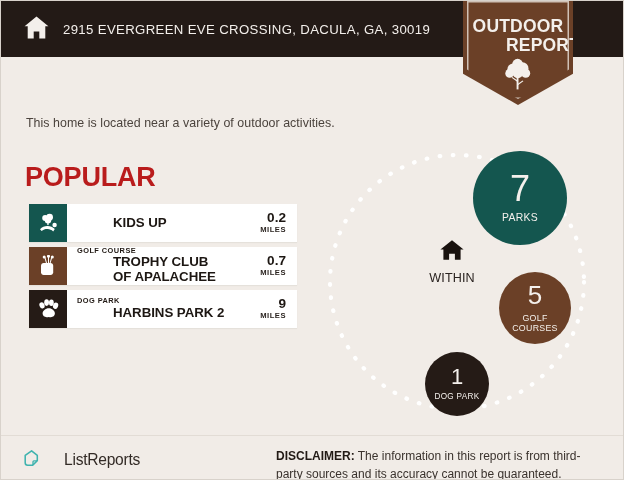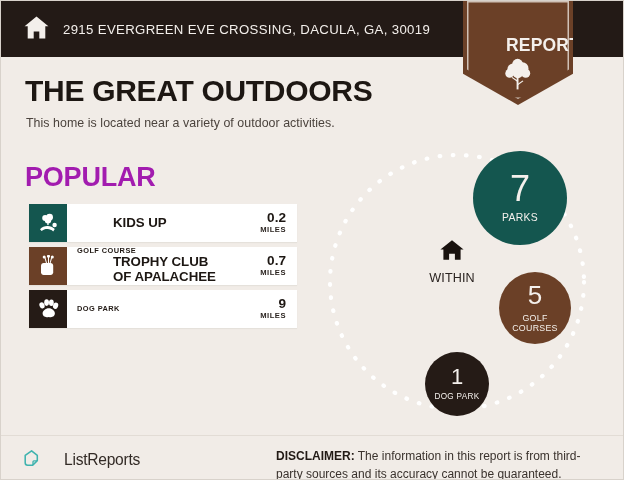--- a/index.html
+++ b/index.html
@@ -105,21 +105,21 @@
     font-size: 12.4px;
     color: #4b433d;
     letter-spacing: 0.05px;
   }
   .h-popular {
     position: absolute;
     left: 24px; top: 163px;
     font-size: 27px;
     font-weight: 700;
     letter-spacing: -0.2px;
-    color: #a21caf;
+    color: #b91c1c;
     line-height: 1;
   }
 
   
   .list {
     position: absolute;
     left: 28px;
     top: 203px;
     width: 268px;
   }
@@ -320,39 +320,39 @@
         <svg width="27" height="25" viewBox="0 0 27 25" aria-hidden="true">
           <path d="M13.5 1.4 1.6 11.2h3.1v12.2h6.0v-7.0h5.6v7.0h6.0V11.2h3.1z" fill="#f3efeb"></path>
         </svg>
       </span>
       <span class="addr">2915 EVERGREEN EVE CROSSING, DACULA, GA, 30019</span>
     </div>
   </div>
 
   <div class="badge">
     <div class="badge-inner"></div>
+    <div class="badge-t1">OUTDOOR</div>
     <div class="badge-t2">REPORT</div>
     <span class="badge-tree">
       <svg width="30" height="32" viewBox="0 0 30 32" aria-hidden="true">
         <g fill="#f4f0ec">
           <circle cx="10.0" cy="11.2" r="5.6"></circle>
           <circle cx="19.4" cy="10.4" r="6.1"></circle>
           <circle cx="14.6" cy="6.2" r="5.4"></circle>
           <circle cx="6.6" cy="15.4" r="4.3"></circle>
           <circle cx="22.7" cy="15.2" r="4.5"></circle>
           <circle cx="14.8" cy="14.8" r="5.4"></circle>
           <rect x="13.6" y="14" width="1.9" height="17.4"></rect>
           <path d="M14.5 22.5 9.4 18.9l-.75.95 5.85 4.1z"></path>
           <path d="M14.6 26.0l5.0-3.6.75.95-5.85 4.1z"></path>
         </g>
       </svg>
     </span>
   </div>
 
-  <div class="h-title">THE GREAT OUTDOORS</div>
   <div class="h-sub">This home is located near a variety of outdoor activities.</div>
   <div class="h-popular">POPULAR</div>
 
   <div class="list">
 
     <div class="row">
       <div class="row-icon ic-teal">
         <svg width="22" height="21" viewBox="0 0 22 21" aria-hidden="true">
           <g fill="#ffffff">
             <circle cx="8.2" cy="5.0" r="3.0"></circle>
@@ -404,20 +404,21 @@
             <ellipse cx="5.0" cy="7.4" rx="2.5" ry="3.2" transform="rotate(-22 5 7.4)"></ellipse>
             <ellipse cx="9.6" cy="4.6" rx="2.4" ry="3.3"></ellipse>
             <ellipse cx="14.4" cy="4.8" rx="2.4" ry="3.3"></ellipse>
             <ellipse cx="18.6" cy="7.8" rx="2.5" ry="3.2" transform="rotate(22 18.6 7.8)"></ellipse>
             <path d="M11.8 10.2c3.3 0 6.1 2.6 6.1 5.4 0 2.3-1.9 3.6-4.0 3.6-1.0 0-1.5-.3-2.1-.3-.7 0-1.2.3-2.2.3-2.1 0-4.0-1.3-4.0-3.6 0-2.8 2.9-5.4 6.2-5.4z"></path>
           </g>
         </svg>
       </div>
       <div class="row-text">
         <div class="row-cat">DOG PARK</div>
+        <div class="row-name">HARBINS PARK 2</div>
       </div>
       <div class="row-dist">
         <div class="dist-num">9</div>
         <div class="dist-unit">MILES</div>
       </div>
     </div>
 
   </div>
 
   <div class="diagram">

